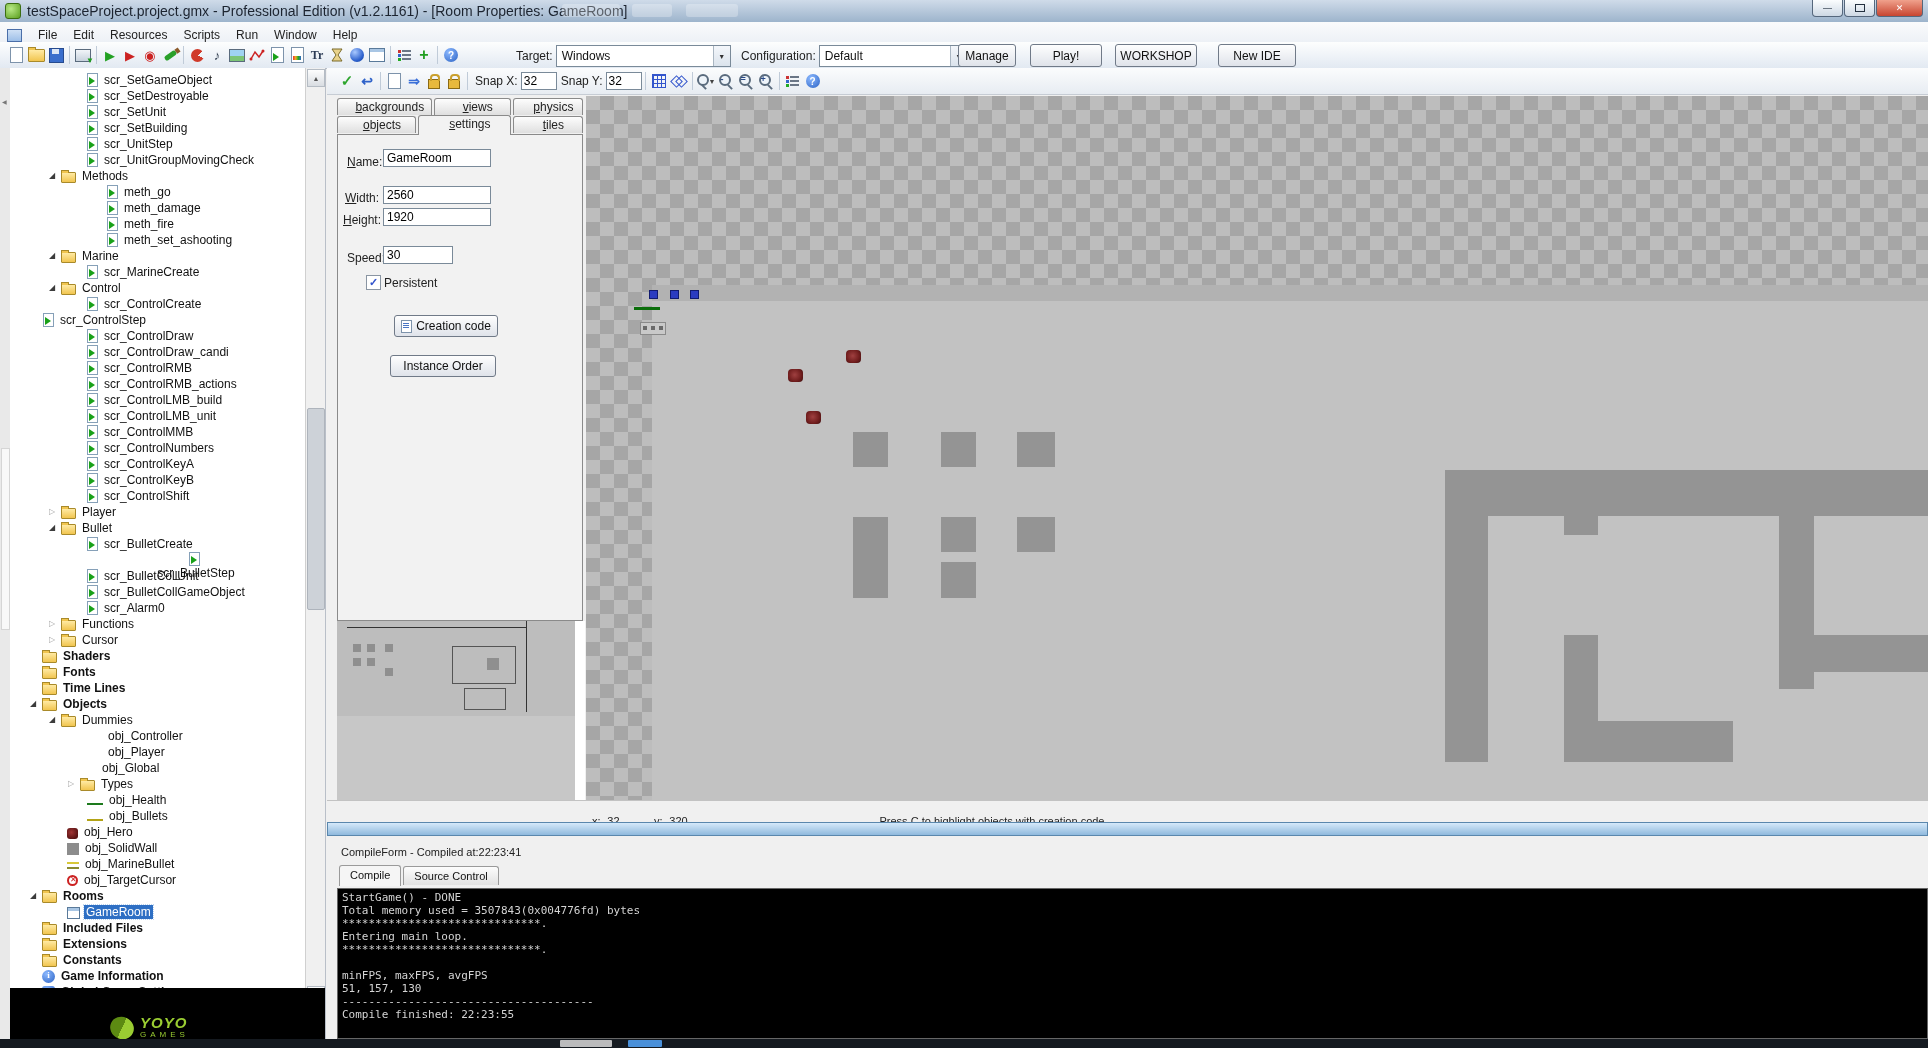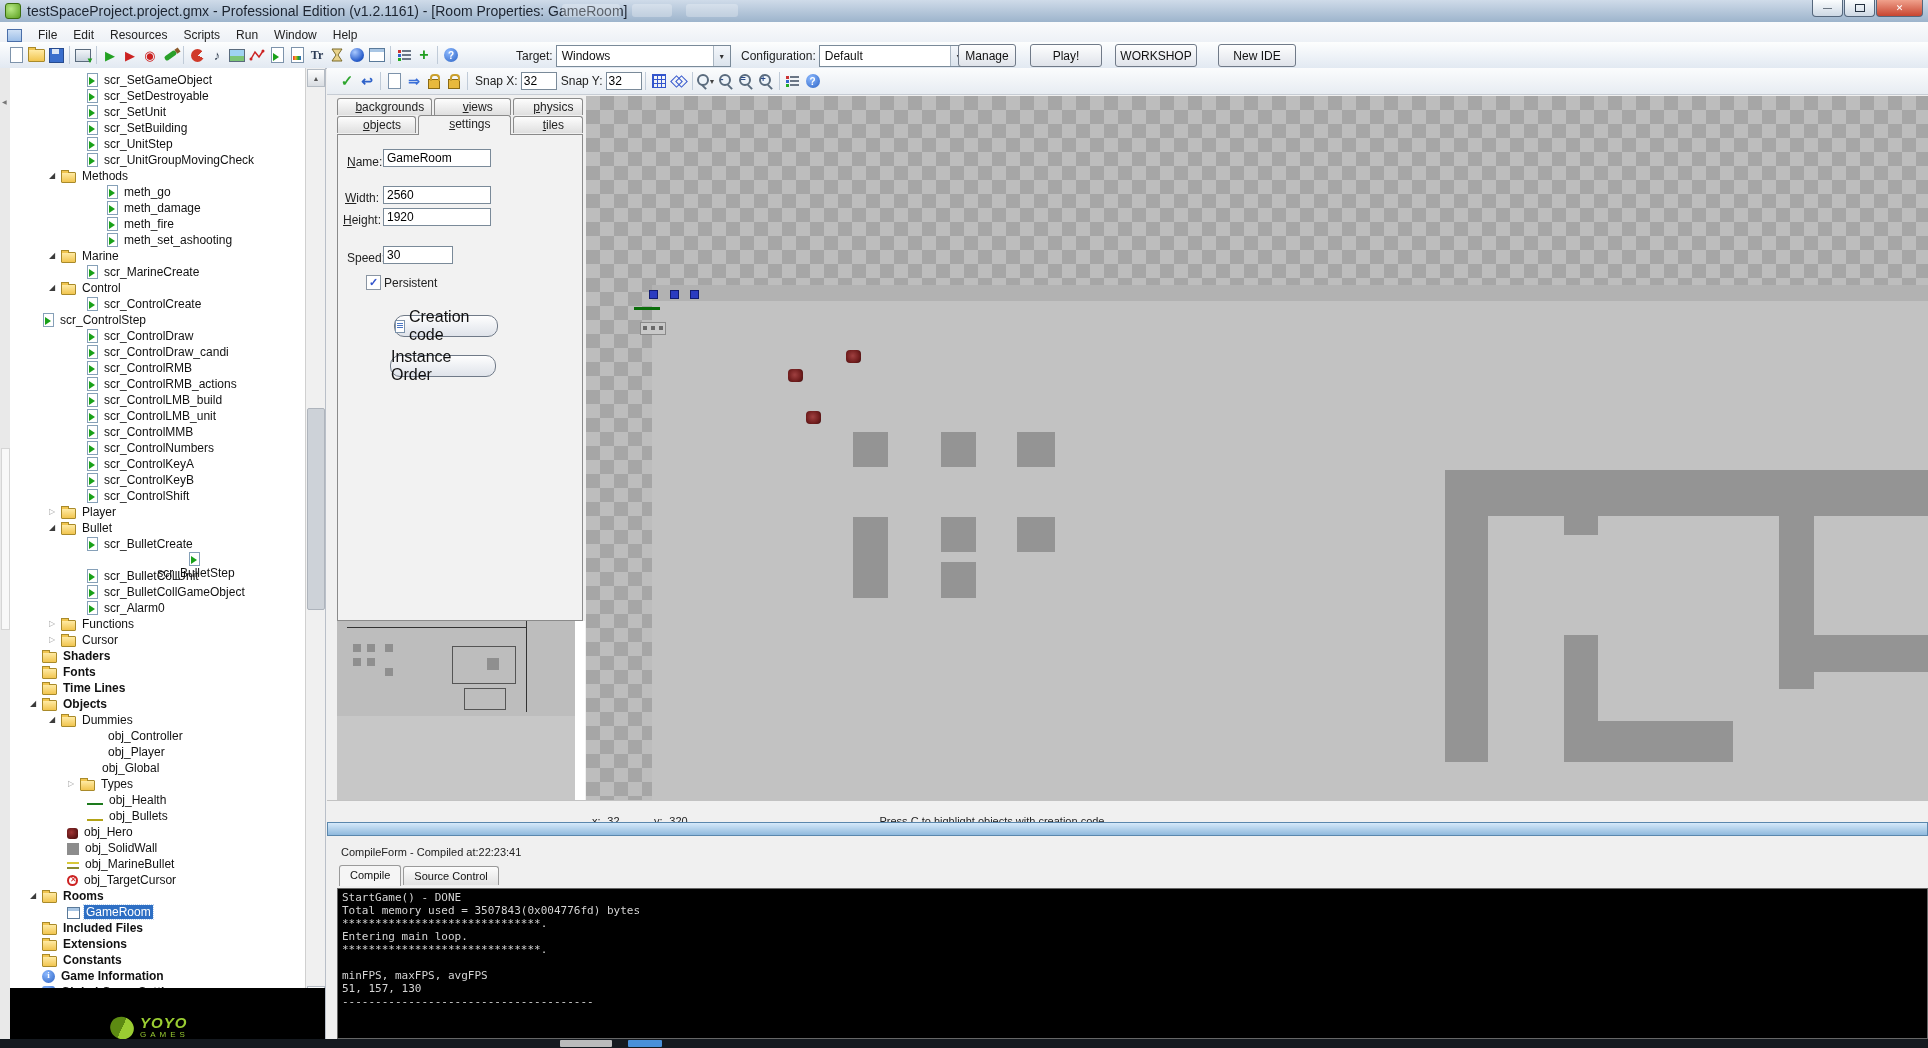--- a/index.html
+++ b/index.html
@@ -137,21 +137,21 @@
   .rtab.active{background:#f2f2f2;height:19px;position:relative;z-index:2;margin-top:-1px;}
   #tabrow1 .rtab:nth-child(1){width:94px;} #tabrow1 .rtab:nth-child(2){width:74px;} #tabrow1 .rtab:nth-child(3){width:66px;}
   #tabrow2 .rtab:nth-child(1){width:76px;} #tabrow2 .rtab:nth-child(2){width:92px;} #tabrow2 .rtab:nth-child(3){width:66px;}
   #tabbody{position:absolute;left:0;top:38px;width:246px;height:487px;border:1px solid #8a8a8a;background:#f2f2f2;box-sizing:border-box;}
   .flabel{position:absolute;font-size:12px;color:#222;display:inline-block;}
   .flabel.u1::first-letter{text-decoration:underline;}
   .finput{position:absolute;height:16px;border:1px solid #7a8a99;background:#fff;font-size:12px;padding:0 3px;font-family:inherit;}
   #chk{position:absolute;left:28px;top:178px;width:13px;height:13px;background:#fff;border:1px solid #8a95a2;
     display:flex;align-items:center;justify-content:center;font-size:11px;color:#3355cc;font-weight:bold;}
   .pbtn{position:absolute;display:flex;align-items:center;justify-content:center;gap:4px;
-    height:20px;border:1px solid #707a88;border-radius:10px;background:linear-gradient(#fefefe,#dfe3ea);font-size:16px;}
+    height:20px;border:1px solid #707a88;border-radius:3px;background:linear-gradient(#fefefe,#dfe3ea);font-size:12px;}
   .pbtn .mini{width:9px;height:11px;background:#fff;border:1px solid #7d93ab;position:relative;}
   .pbtn .mini::after{content:'';position:absolute;left:1px;top:2px;width:6px;height:1px;background:#4a76c4;box-shadow:0 2px 0 #4a76c4,0 4px 0 #4a76c4;}
   #creationbtn{left:56px;top:218px;width:102px;}
   #instancebtn{left:52px;top:258px;width:104px;}
   
   #preview{position:absolute;left:0;top:525px;width:238px;height:179px;background:#bdbdbd;border-right:10px solid #fff;}
   #preview .pv-bottom{position:absolute;left:0;top:95px;width:100%;height:84px;background:#c7c7c7;}
   .pvdot{position:absolute;width:8px;height:8px;background:#8f8f8f;}
   .pvline{position:absolute;background:#333;}
   .pvbox{position:absolute;border:1px solid #555;}
@@ -736,20 +736,21 @@
       <div id="console">
           <div class="cline">StartGame() - DONE</div>
           <div class="cline">Total memory used = 3507843(0x004776fd) bytes</div>
           <div class="cline">******************************.</div>
           <div class="cline">Entering main loop.</div>
           <div class="cline">******************************.</div>
           <div class="cline">&nbsp;</div>
           <div class="cline">minFPS, maxFPS, avgFPS</div>
           <div class="cline">51, 157, 130</div>
           <div class="cline">--------------------------------------</div>
+          <div class="cline">Compile finished: 22:23:55</div>
         </div>
     </div>
   </div>
 
   <div id="taskbar">
     <span class="titem" style="left:560px;width:52px;background:#d8d8d8;opacity:.85;"></span>
     <span class="titem" style="left:628px;width:34px;background:#4a90d9;"></span>
   </div>
 
 </div>

